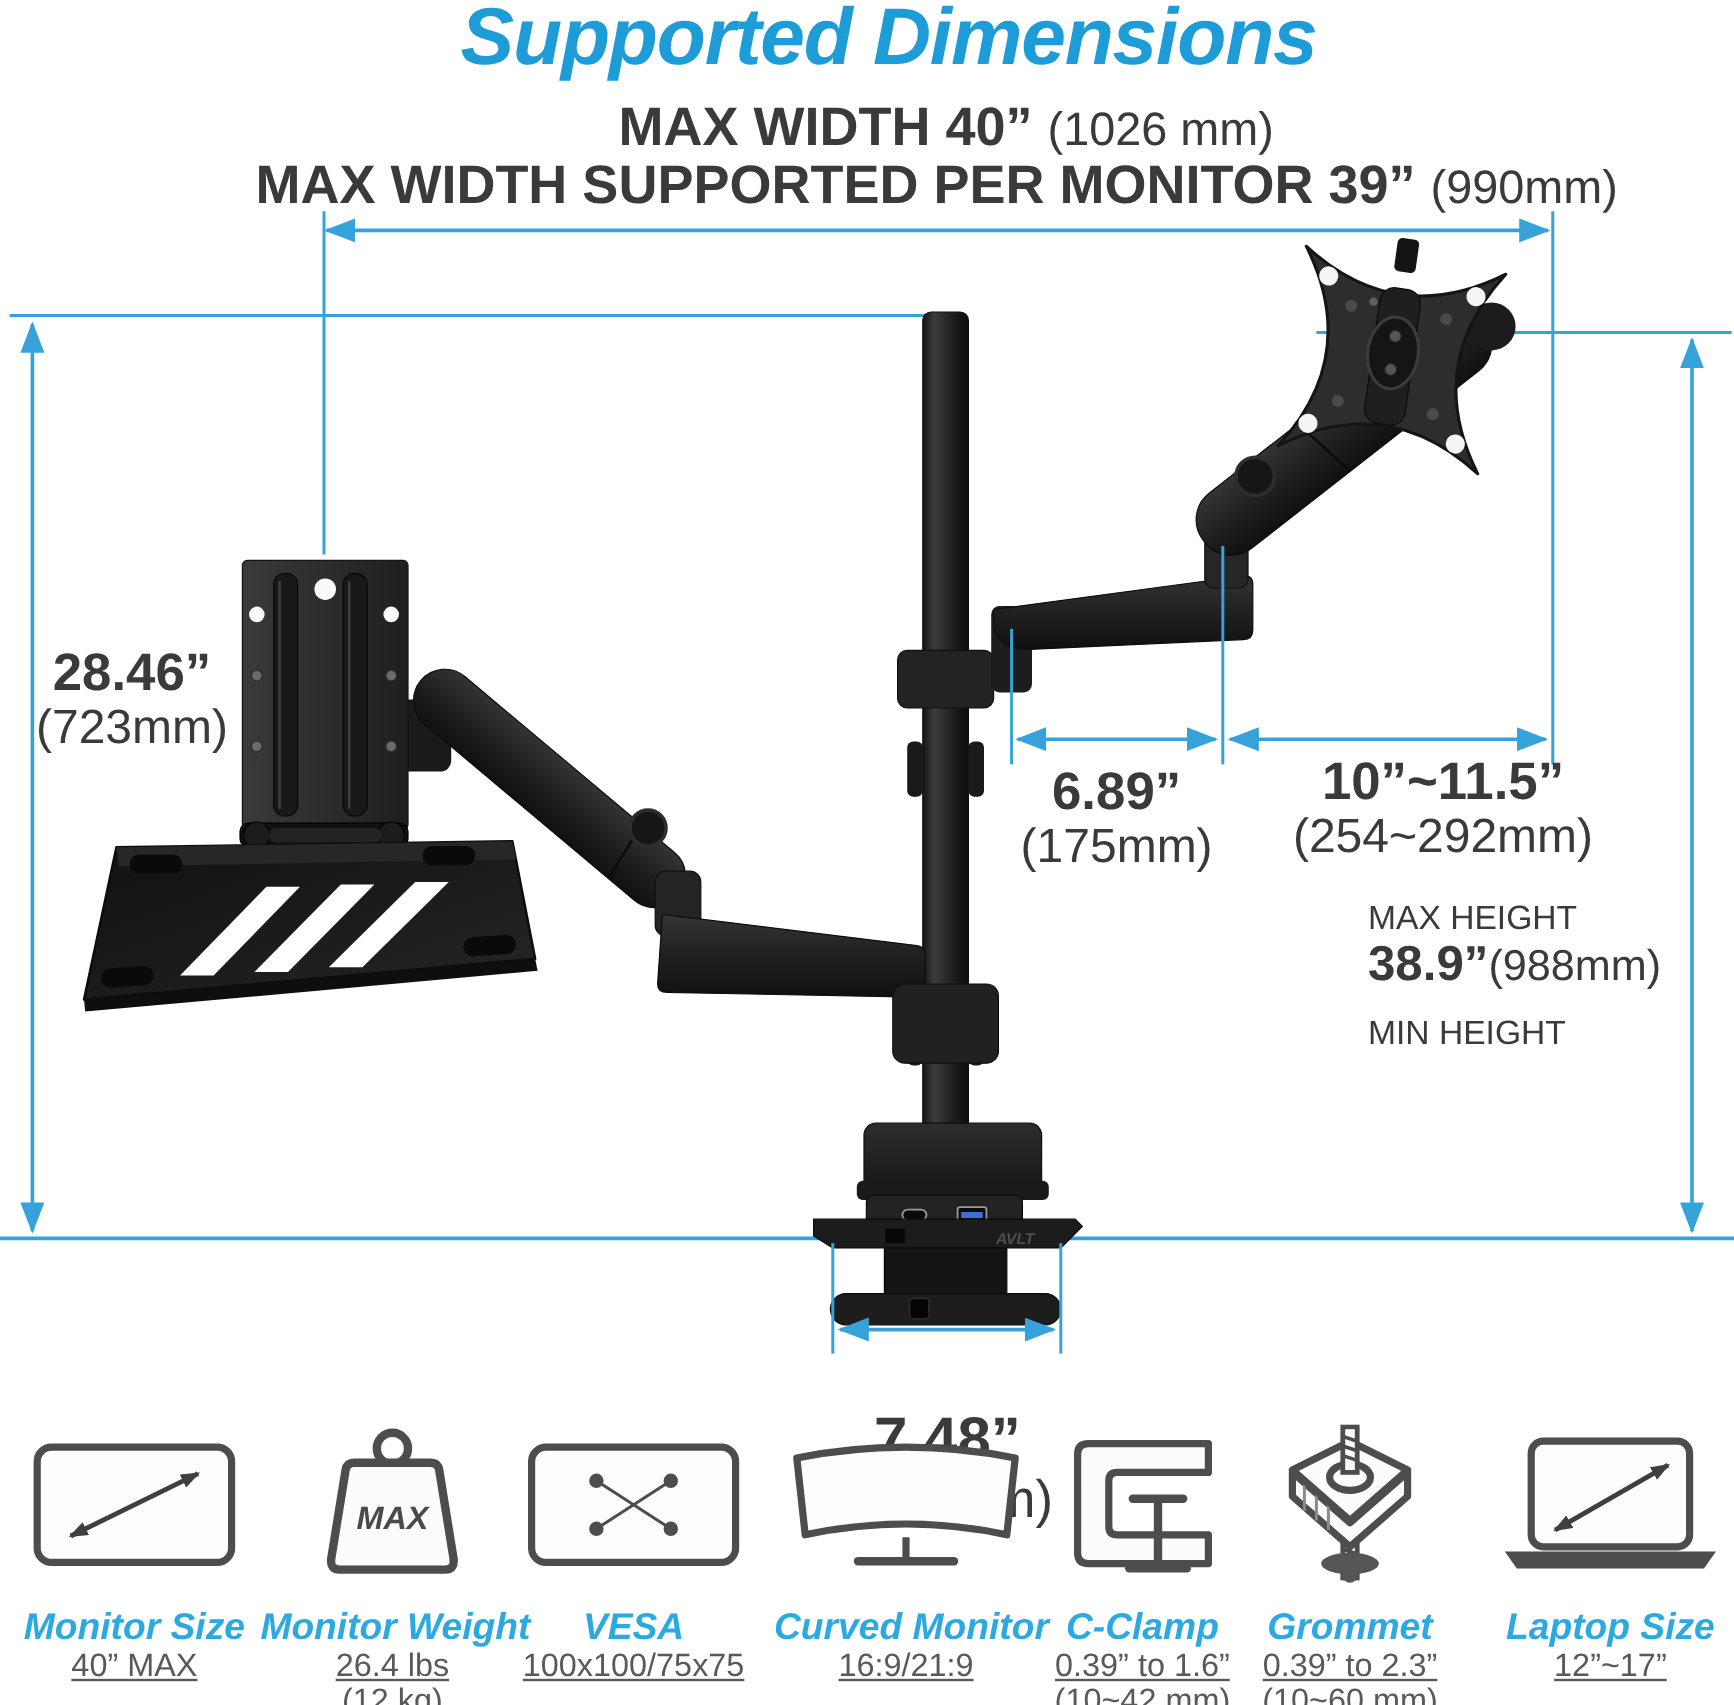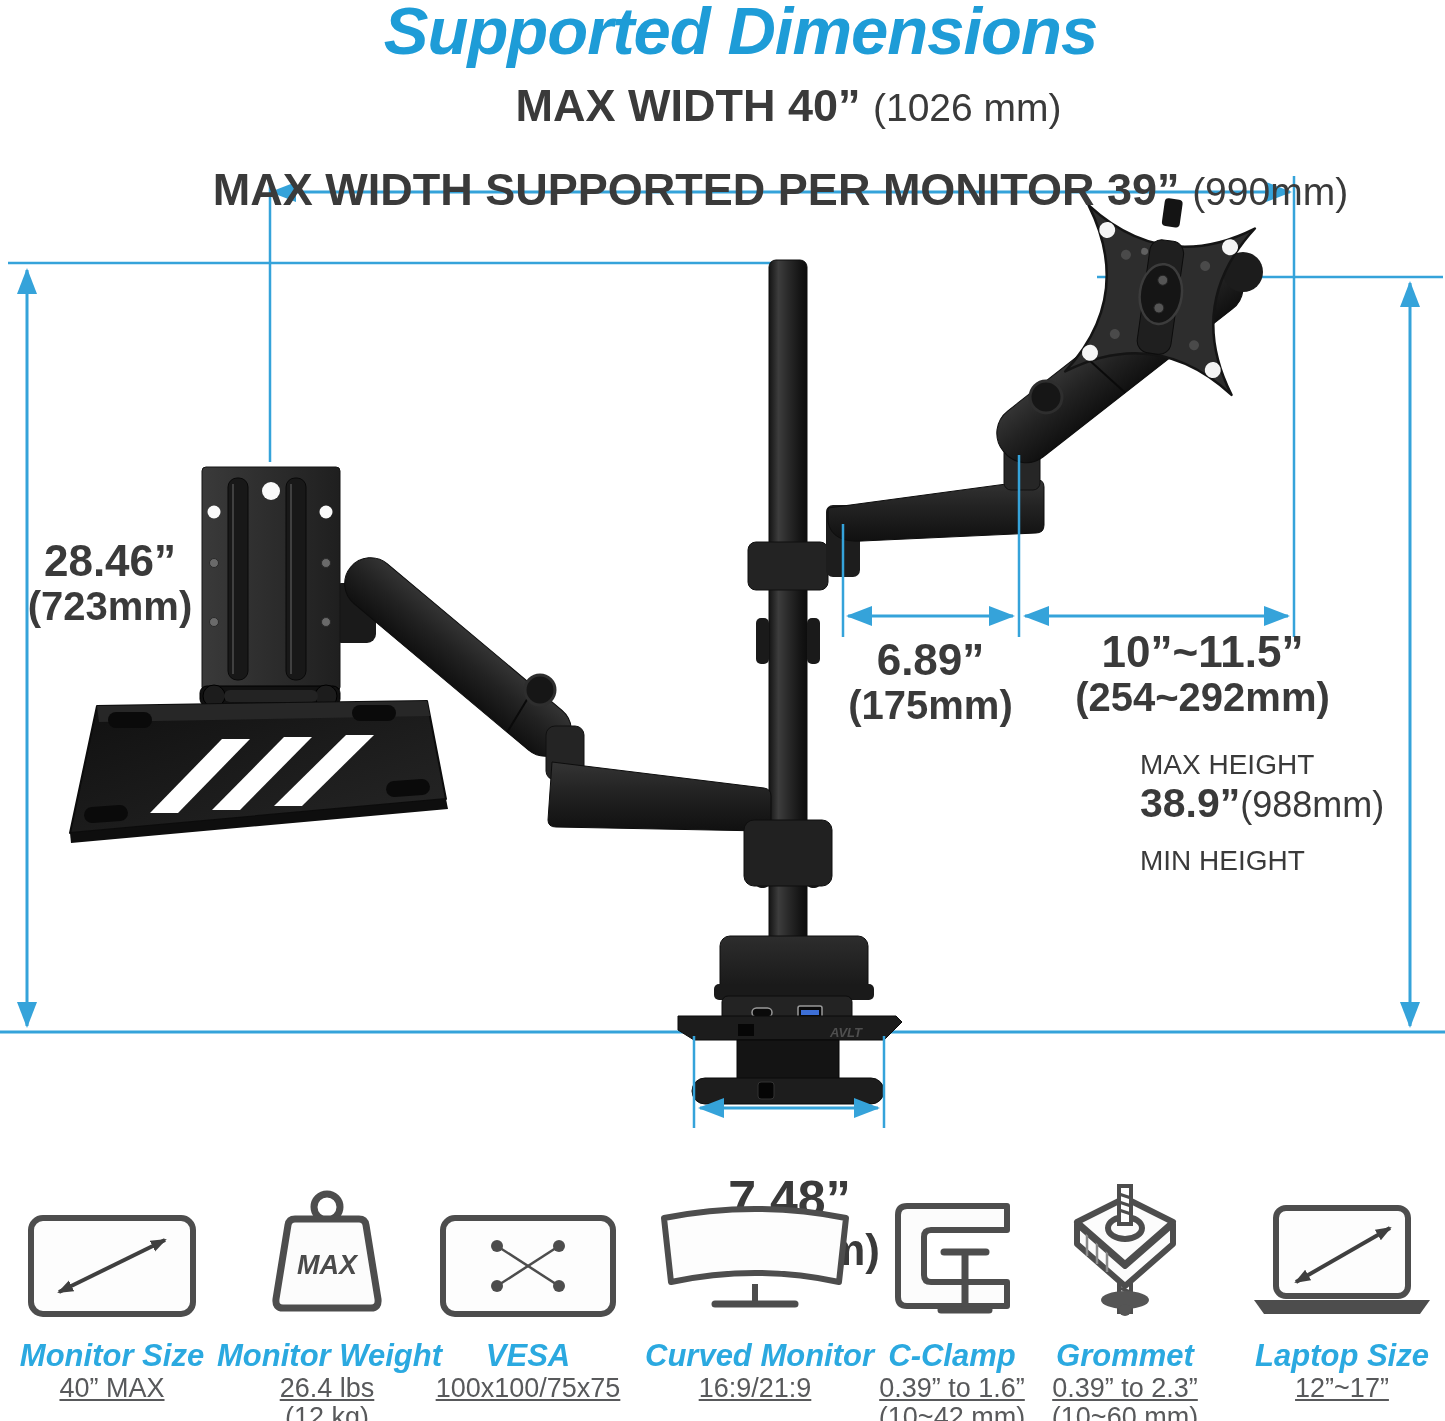--- a/index.html
+++ b/index.html
@@ -5,31 +5,31 @@
   html,body{margin:0;padding:0;background:#fff;}
   #stage{position:relative;width:1445px;height:1421px;background:#fff;overflow:hidden;
          font-family:"Liberation Sans",sans-serif;color:#3a3a3a;}
   .abs{position:absolute;}
   .ctr{left:0;width:1445px;text-align:center;}
   .title{top:-8px;font-size:67px;font-weight:700;font-style:italic;color:#1e9cd7;letter-spacing:-1px;}
   .title span{display:inline-block;transform:translateX(18px);}
   .hline{font-size:45px;font-weight:700;color:#3a3a3a;white-space:nowrap;}
   .hline .paren{font-weight:400;font-size:39px;}
   .hl1{top:80px;} .hl1 span.sh{display:inline-block;transform:translateX(66px);}
-  .hl2{top:128px;margin-top:36px;} .hl2 span.sh{display:inline-block;transform:translateX(58px);}
+  .hl2{top:128px;} .hl2 span.sh{display:inline-block;transform:translateX(58px);}
   .dimlabel{text-align:center;line-height:1.08;}
   .dim-main{font-size:44px;font-weight:700;}
-  .dim-paren{font-size:40px;font-weight:700;}
+  .dim-paren{font-size:40px;font-weight:400;}
   .hblock{line-height:1.1;}
   .hblock .big{font-size:28px;font-weight:400;}
   .hblock .val{font-size:41px;font-weight:700;}
   .hblock .pr{font-size:36px;font-weight:400;}
   .gap{height:20px;}
   .icon-col{position:absolute;top:1190px;width:220px;text-align:center;}
-  .icon-box{height:132px;display:flex;align-items:flex-end;justify-content:center;}
+  .icon-box{height:132px;display:flex;align-items:center;justify-content:center;}
   .icon-label{margin-top:16px;font-size:31px;font-weight:700;font-style:italic;color:#2ba9e0;white-space:nowrap;line-height:1.15;}
   .icon-val{font-size:27px;color:#58595b;line-height:1.08;white-space:nowrap;text-decoration:underline;}
 </style>
 </head>
 <body>
 
 <div id="stage">
 
   <svg class="abs" style="left:0;top:0" width="1445" height="1421" viewBox="0 0 1445 1421">
     <defs>

